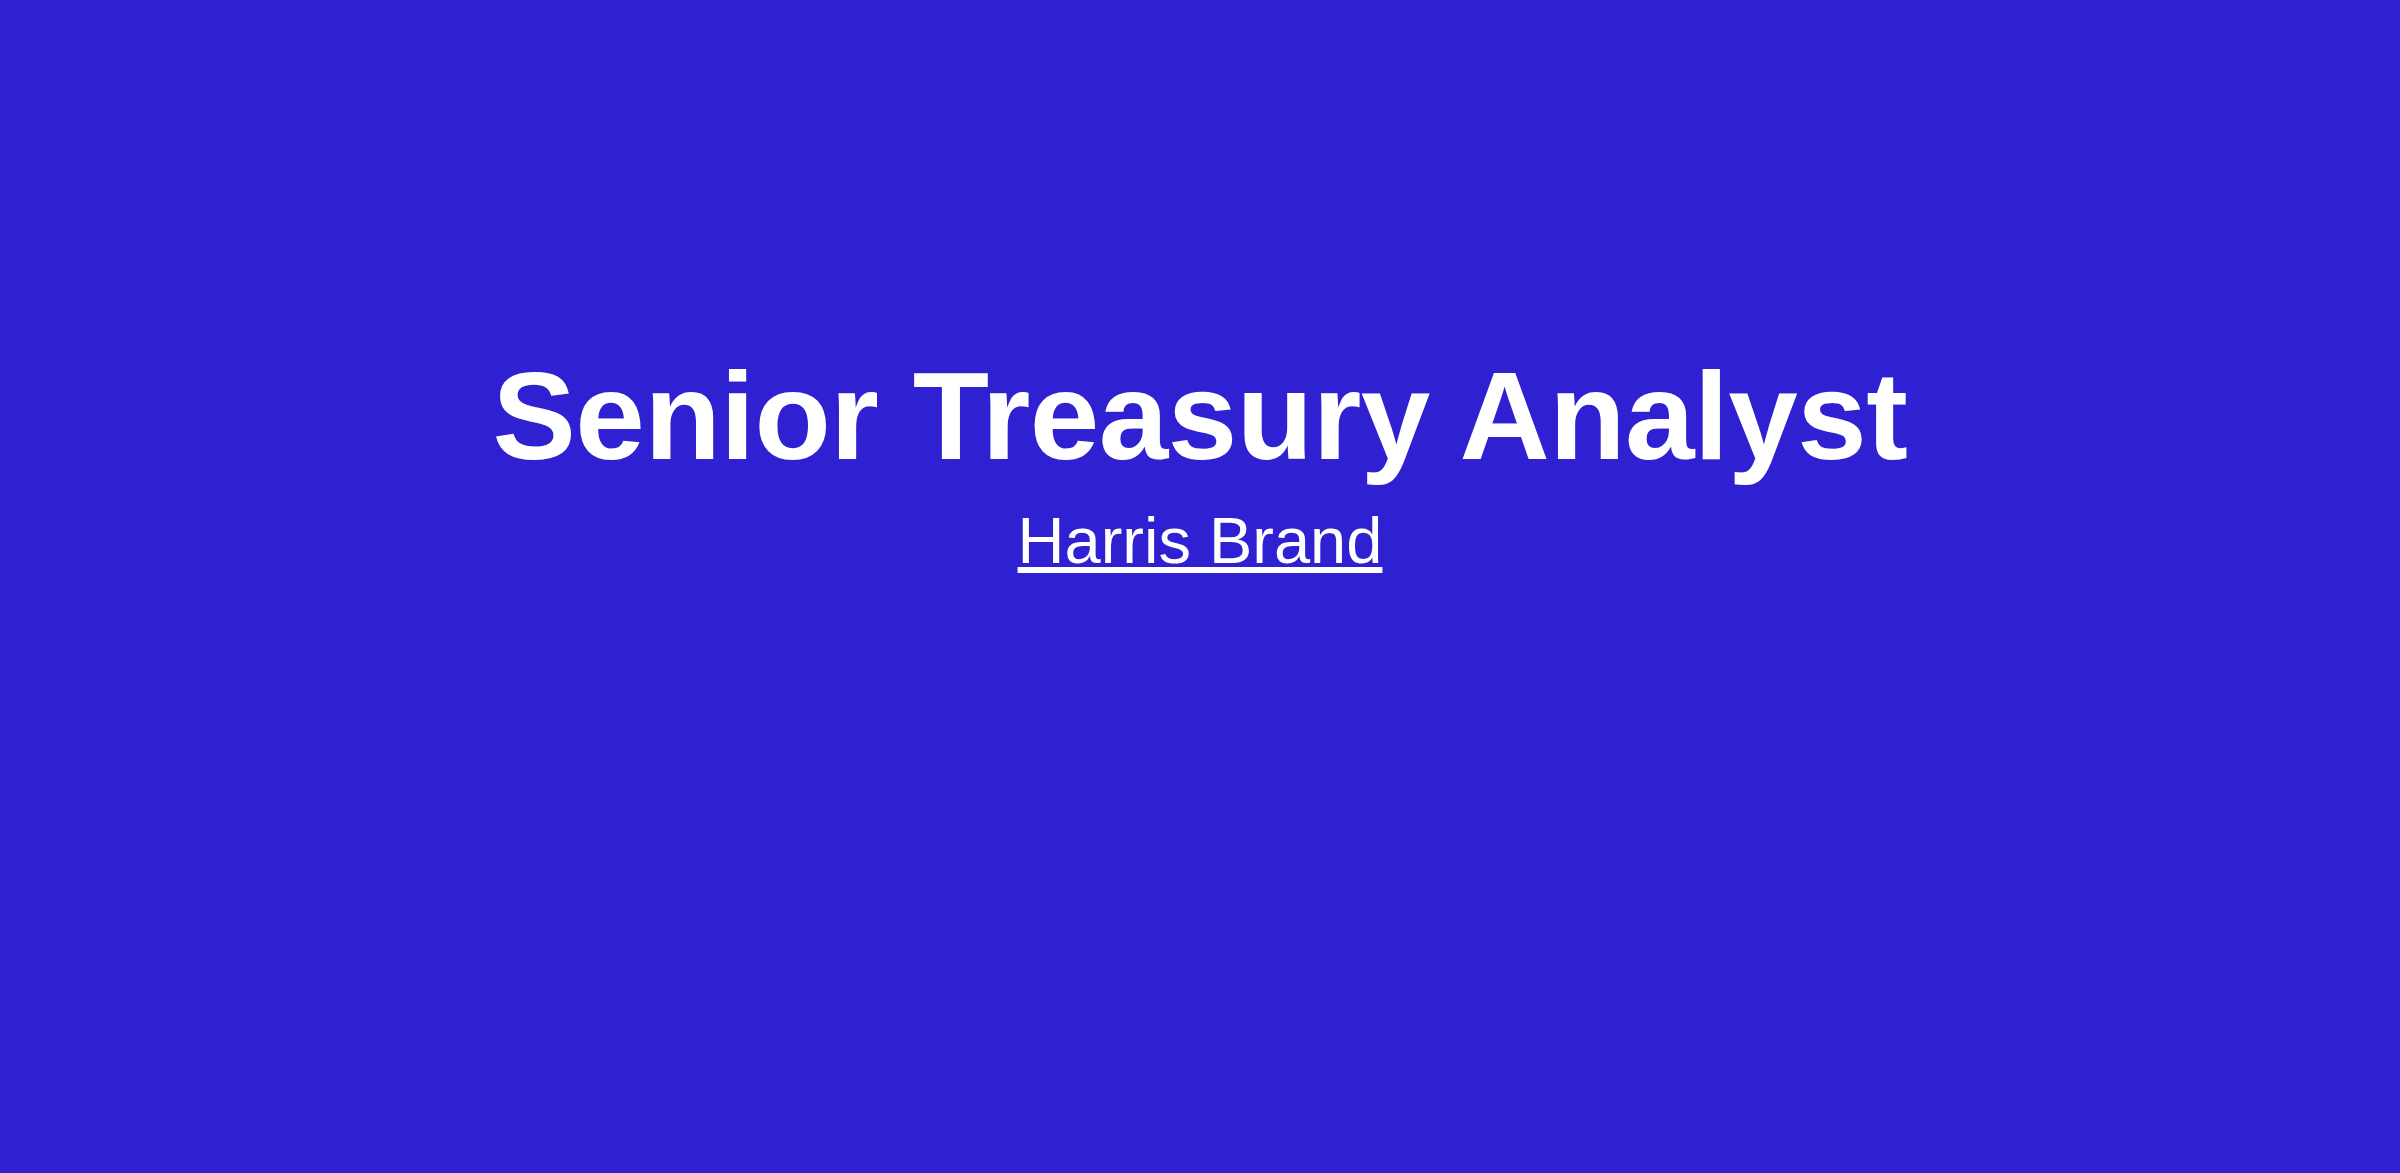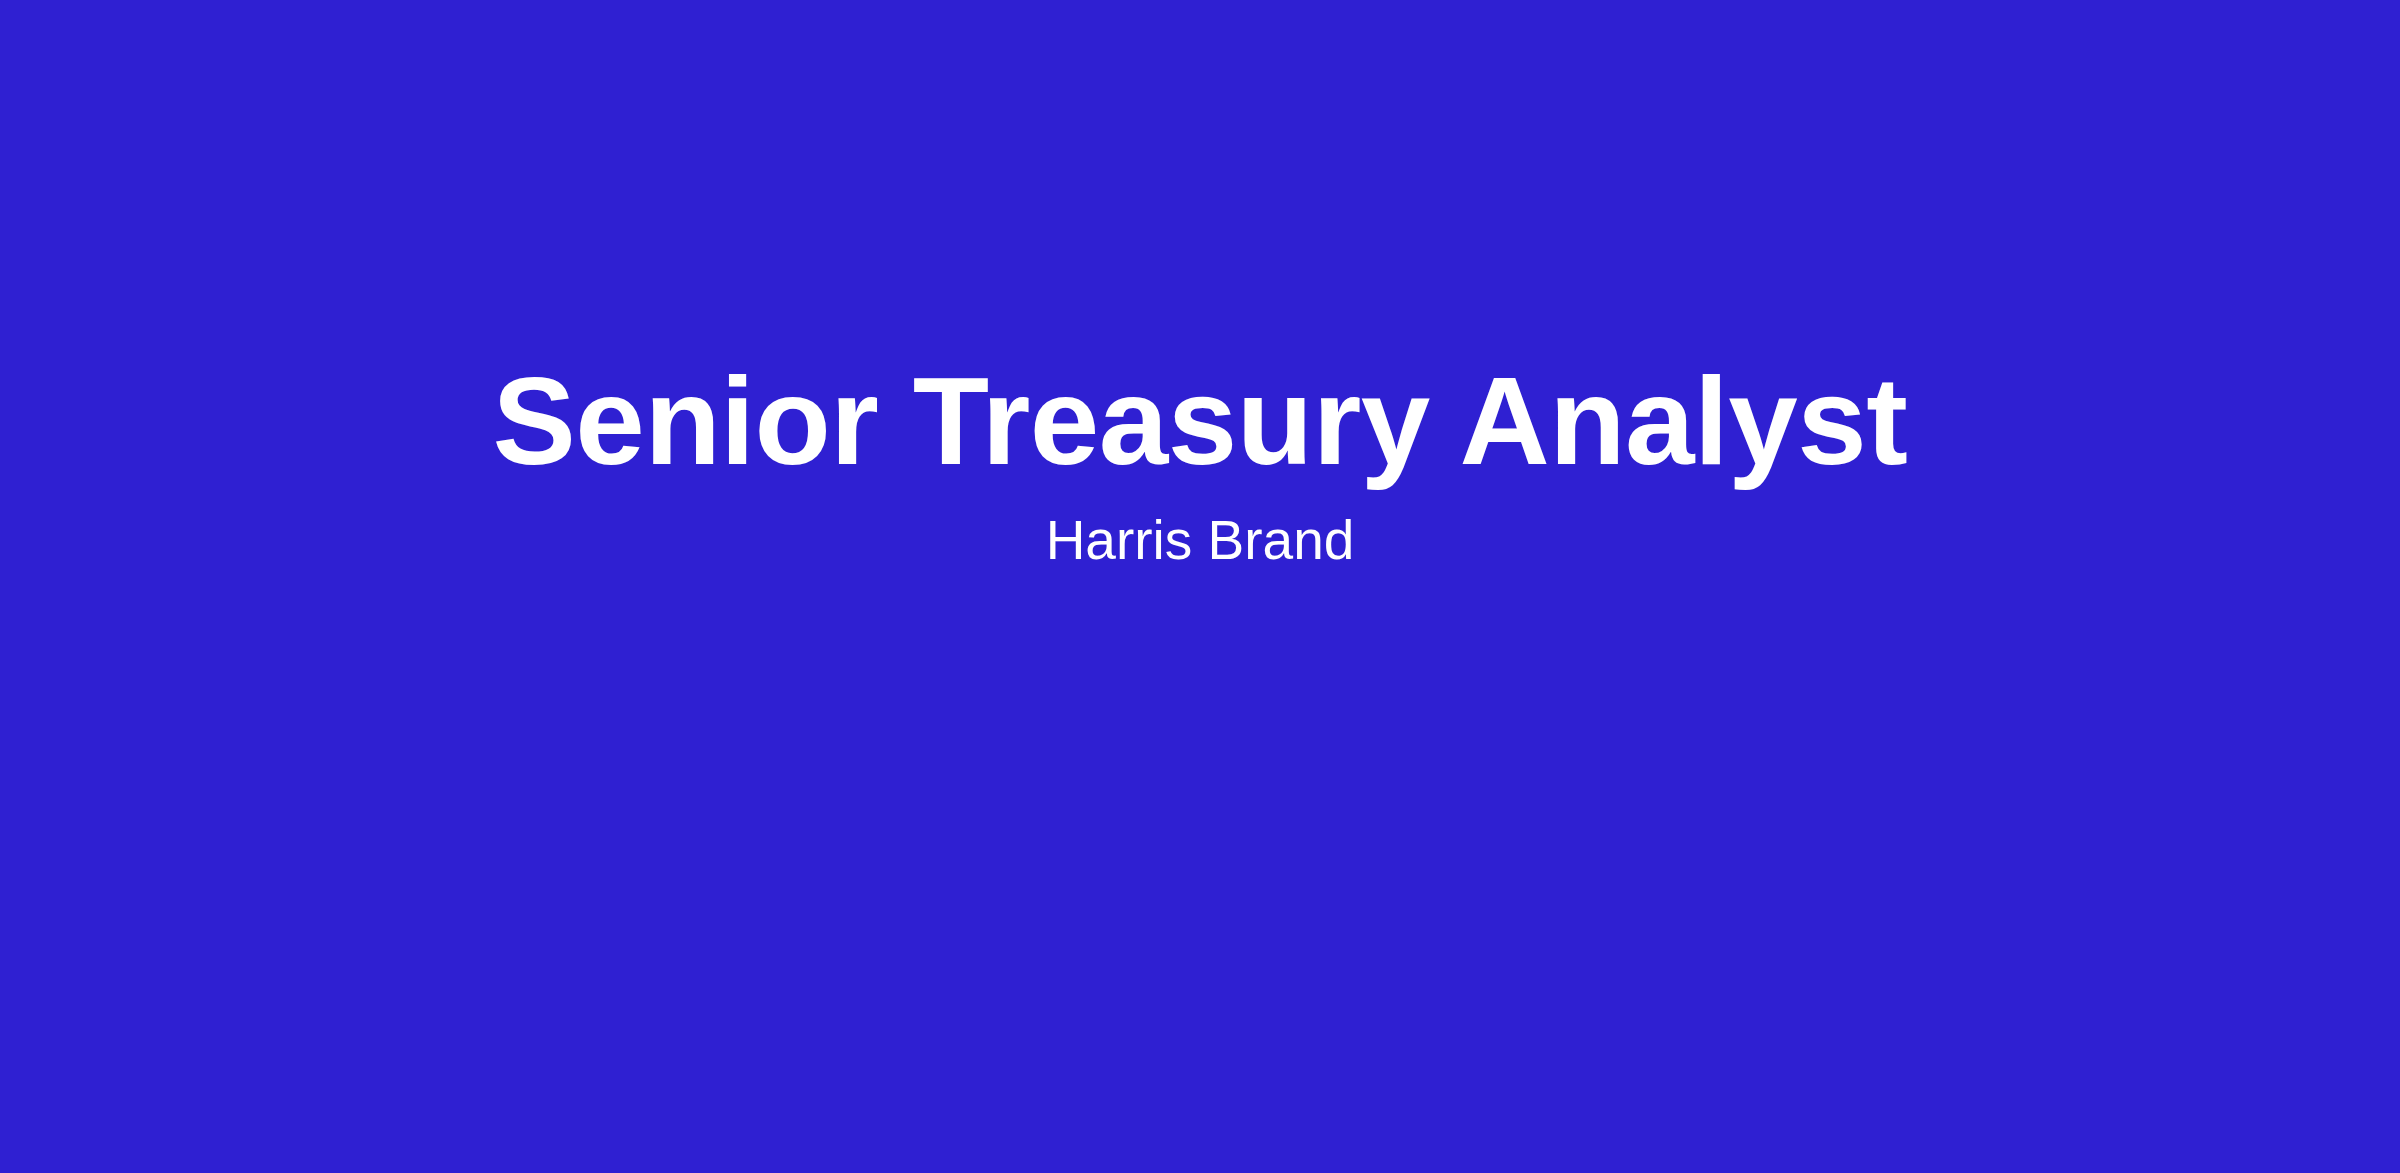--- a/index.html
+++ b/index.html
@@ -49,26 +49,27 @@
     letter-spacing: -0.5px;
     color: #ffffff;
     white-space: nowrap;
   }
 
   .hero-subtitle {
     margin: 0;
     padding: 0;
     margin-top: 30px;
     font-family: "Liberation Sans", sans-serif;
-    font-size: 55px;
+    font-size: 65px;
     font-weight: 400;
     line-height: 1.0;
     letter-spacing: 0px;
     color: #ffffff;
     white-space: nowrap;
+    text-decoration: underline;
   }
 </style>
 </head>
 <body style="background-color: rgb(47, 32, 210);">
 
 <div class="hero" style="background-color: rgb(47, 32, 210);">
 
   <div class="hero-inner">
 
     <h1 class="hero-title" style="color: rgb(255, 255, 255);">Senior Treasury Analyst</h1>

